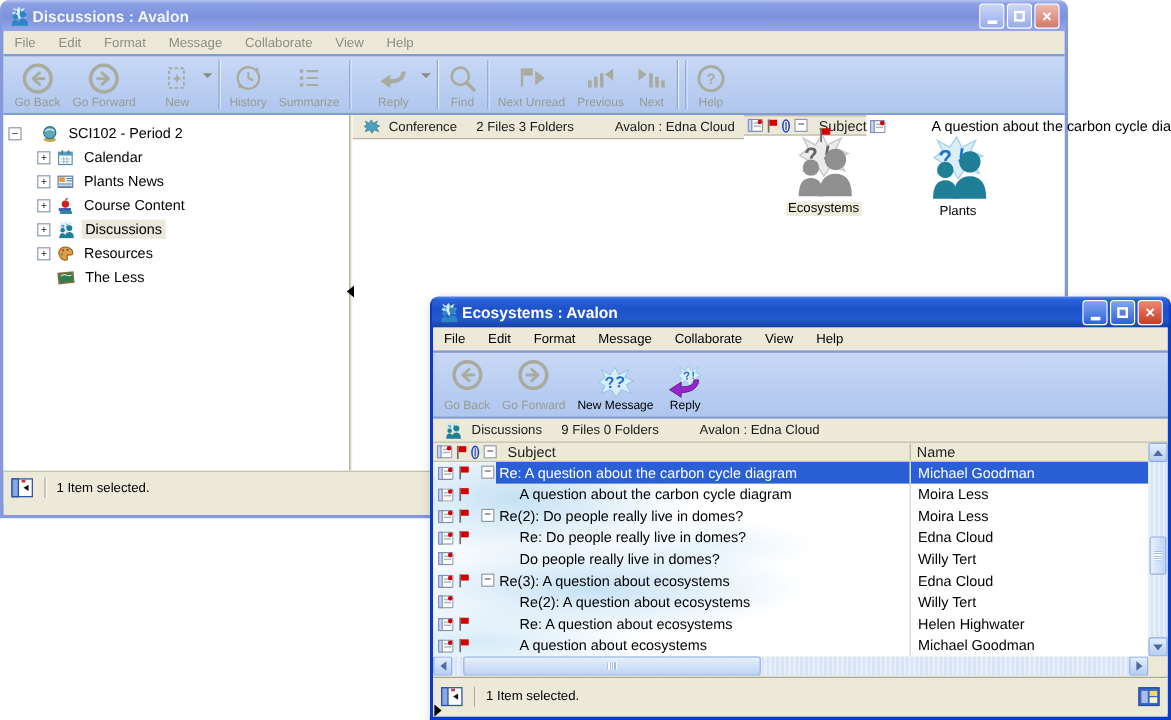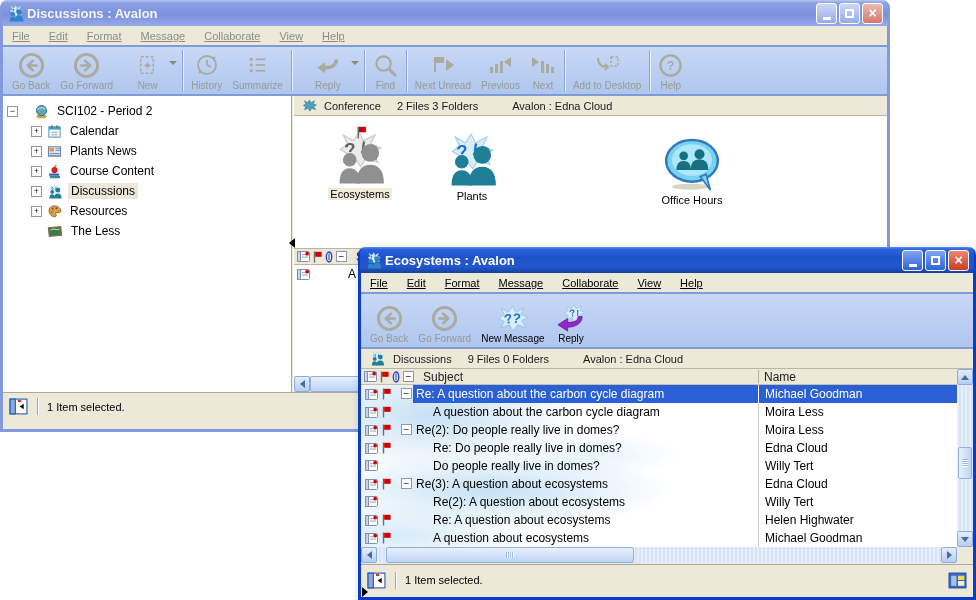--- a/index.html
+++ b/index.html
@@ -26,44 +26,44 @@
   .wbtn.b-close{background:linear-gradient(#ED8873,#C93C23);}
   .inactive .wbtn.b-min,.inactive .wbtn.b-max{background:linear-gradient(#CBD6F6,#97ABE9);}
   .inactive .wbtn.b-close{background:linear-gradient(#ECB9B0,#D4796A);}
   .glyph-min{width:8px;height:3px;background:#fff;margin-top:10px;}
   .glyph-max{width:9px;height:9px;border:2px solid #fff;}
   .glyph-close{font-size:14px;font-weight:bold;line-height:1;}
   .glyph-close::before{content:"\00D7";}
 
   .menubar{height:19px;display:flex;align-items:center;gap:19px;padding:0 9px;background:var(--cream);font-size:11px;color:#000;}
   .menubar.dim{color:#8D8D86;}
-  .menu-item{cursor:default;text-decoration:underline;}
+  .menu-item{cursor:default;}
 
   .toolbar{display:flex;align-items:stretch;background:linear-gradient(180deg,#C8D8F6,#AFC6EE);border-top:2px solid #7F9CD4;border-bottom:2px solid #7F9CD4;padding:1px 4px;}
   .tbtn{display:flex;flex-direction:column;align-items:center;justify-content:flex-end;padding:2px 5px 2px;font-size:10px;color:#000;white-space:nowrap;}
   .tbtn .ticon{height:30px;display:flex;align-items:center;}
-  .tbtn.disabled{color:#979B92;}
+  .tbtn.disabled{color:#979B92;justify-content:space-between;}
   .tgroup{display:flex;}
   .tsep{width:1px;background:#8FA6D6;margin:2px 3px;box-shadow:1px 0 0 rgba(240,246,255,.8);}
   .drop{width:0;height:0;border-left:4px solid transparent;border-right:4px solid transparent;border-top:4px solid #8A8C84;align-self:center;margin:0 2px 16px 5px;}
 
   .content{display:flex;position:relative;background:#fff;}
   .back .content{height:296px;}
   .tree{width:288px;background:#fff;padding-top:5px;overflow:hidden;}
   .trow{height:20px;display:flex;align-items:center;font-size:12px;color:#000;}
   .trow .eb{width:11px;height:11px;border:1px solid #8C9AA8;background:#fff;font-size:9px;line-height:9px;text-align:center;color:#222;flex:none;}
   .trow .tico{flex:none;margin:0 5px;}
   .trow .lbl{white-space:nowrap;padding:1px 3px;}
   .trow.selected .lbl{background:#EBE8DB;}
   .splitter{width:3px;background:#ECE9D8;border-left:1px solid #ACA899;border-right:1px solid #fff;}
   .marker{position:absolute;width:0;height:0;z-index:5;}
   .marker.left{left:286px;top:142px;border-top:5px solid transparent;border-bottom:5px solid transparent;border-right:6px solid #000;}
   .front .marker.right{left:1px;top:218px;border-top:5px solid transparent;border-bottom:5px solid transparent;border-left:6px solid #000;}
 
-  .rightpane{flex:1;display:flex;flex-direction:column;background:#fff;min-width:0;text-align:right;}
+  .rightpane{flex:1;display:flex;flex-direction:row;background:#fff;min-width:0;text-align:right;}
   .confbar{height:20px;flex:none;background:var(--cream);border-bottom:1px solid #B9B5A3;display:flex;align-items:center;font-size:11px;color:#1a1a1a;padding:0 8px;}
   .confbar .cico{margin-right:7px;flex:none;}
   .confbar .cname{margin-right:16px;}
   .confbar .ccounts{margin-right:34px;}
   .iconarea{height:132px;flex:none;position:relative;background:#fff;}
   .citem{position:absolute;width:116px;display:flex;flex-direction:column;align-items:center;}
   .citem .clabel{font-size:11px;margin-top:2px;padding:0 2px;white-space:nowrap;}
   .citem.sel .clabel{background:#EFECDC;}
   .cflag{position:absolute;top:-4px;right:22px;}
 
@@ -340,28 +340,20 @@
       </div>
       <div class="tbtn disabled">
         <span class="ticon">
             <svg width="26" height="20" viewBox="0 0 26 20" style="color:#A9AB9D">
               <use href="#nexts"></use>
             </svg>
           </span>
         <span>Next</span>
       </div>
       <span class="tsep"></span>
-      <div class="tbtn disabled">
-        <span class="ticon">
-            <svg width="26" height="22" viewBox="0 0 26 22" style="color:#A9AB9D">
-              <use href="#addd"></use>
-            </svg>
-          </span>
-        <span>Add to Desktop</span>
-      </div>
       <span class="tsep"></span>
       <div class="tbtn disabled">
         <span class="ticon">
             <svg width="25" height="25" viewBox="0 0 26 26" style="color:#A9AB9D">
               <use href="#helpq"></use>
             </svg>
           </span>
         <span>Help</span>
       </div>
     </div>

